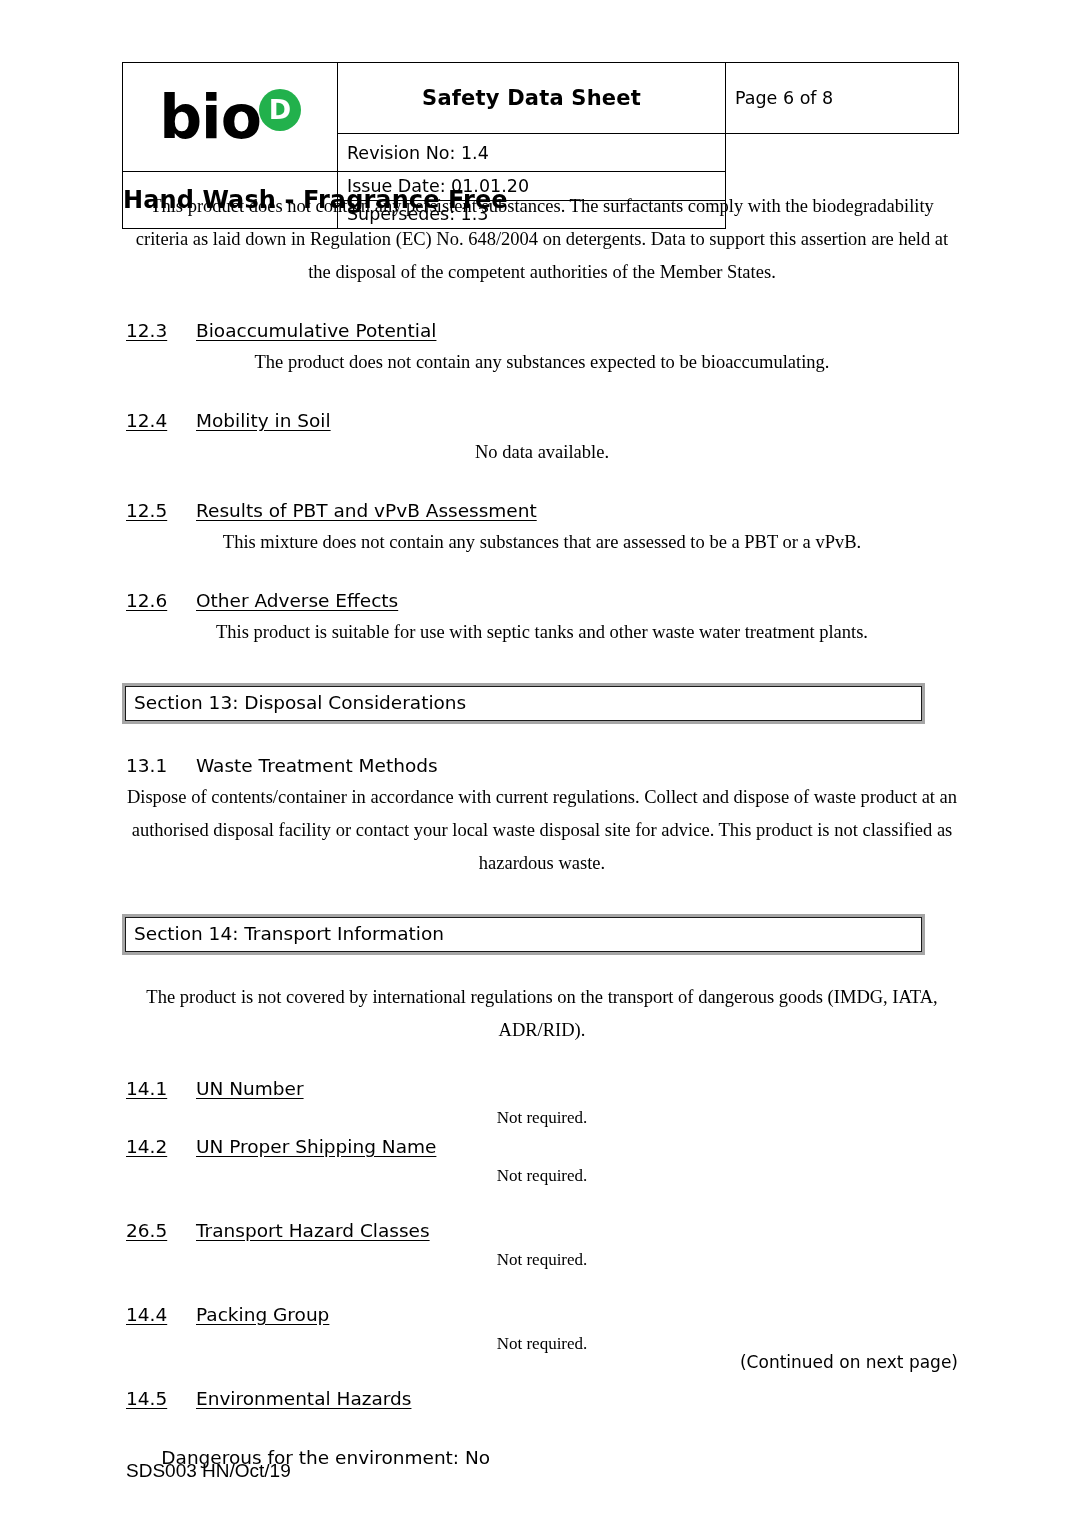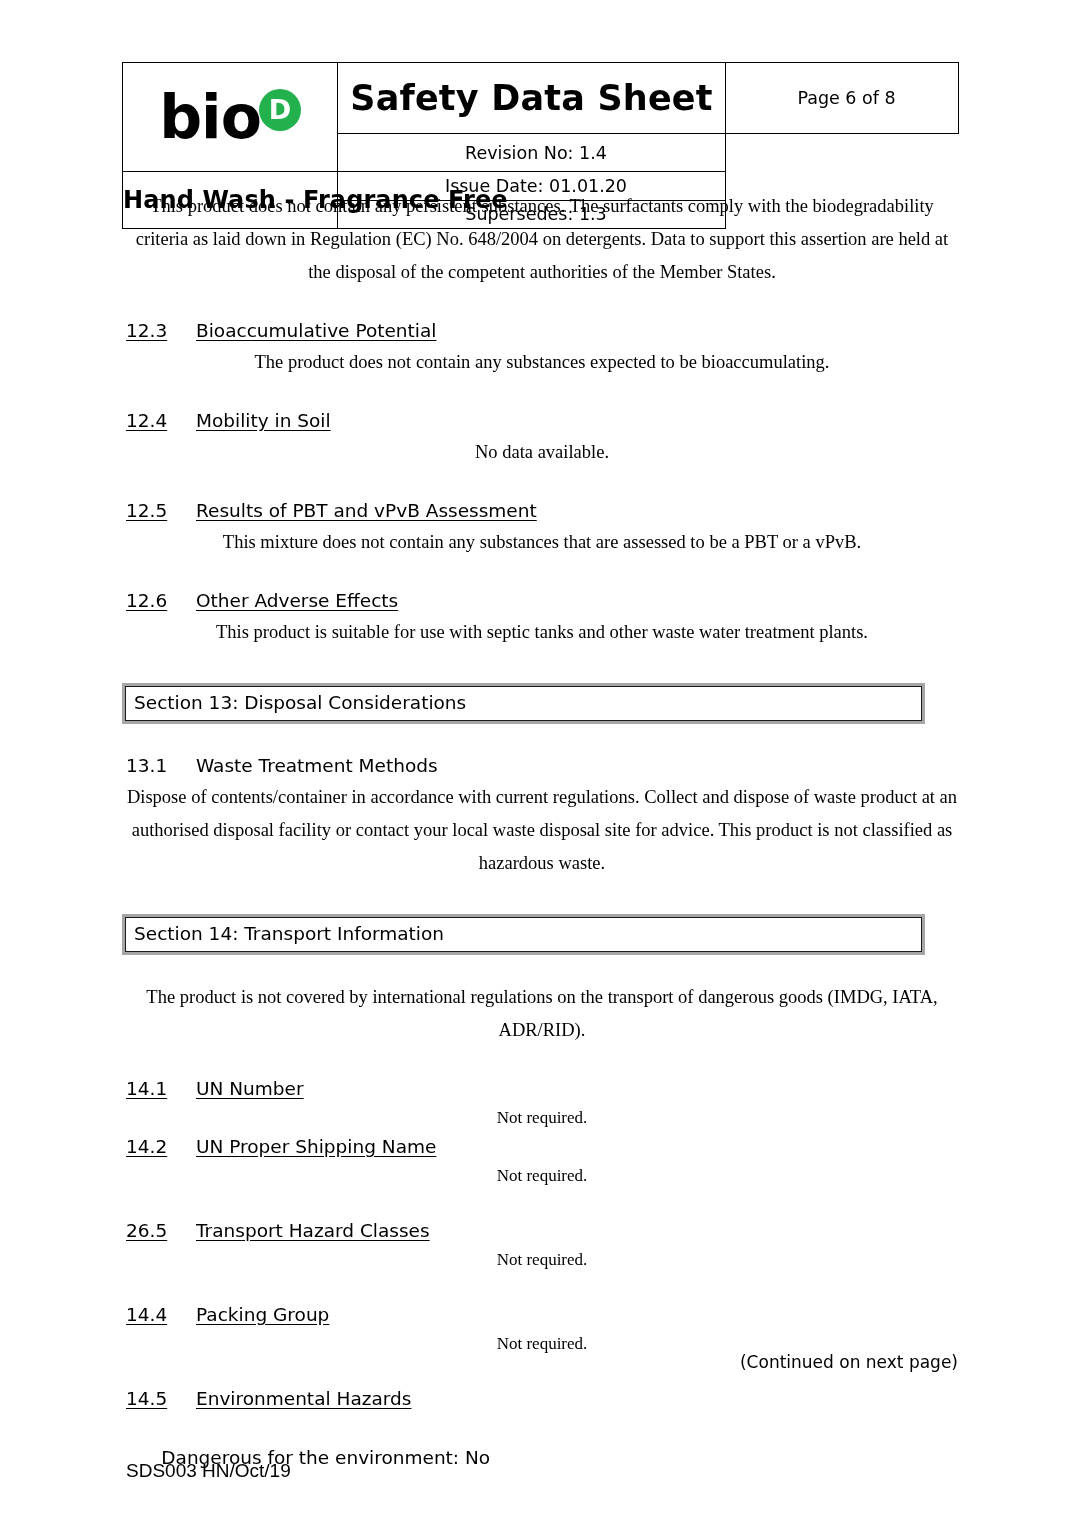--- a/index.html
+++ b/index.html
@@ -77,21 +77,21 @@
     margin-bottom: 14px;
   }
 
   .title-cell {
     height: 52px;
     text-align: center;
   }
   .doc-title {
     font-family: "DejaVu Sans", sans-serif;
     font-weight: 700;
-    font-size: 35px;
+    font-size: 21px;
     letter-spacing: 0.2px;
     white-space: nowrap;
   }
   .product-cell {
     height: 56px;
     text-align: center;
   }
   .product-title {
     font-family: "DejaVu Sans", sans-serif;
     font-weight: 700;
@@ -99,21 +99,20 @@
     letter-spacing: 0.1px;
     white-space: nowrap;
   }
 
   .meta-cell {
     height: 27px;
     padding-left: 9px !important;
     font-family: "DejaVu Sans", sans-serif;
     font-size: 17.5px;
     white-space: nowrap;
-    text-align: center;
   }
 
   
   .content {
     position: absolute;
     left: 126px;
     top: 190px;
     width: 832px;
   }
 

